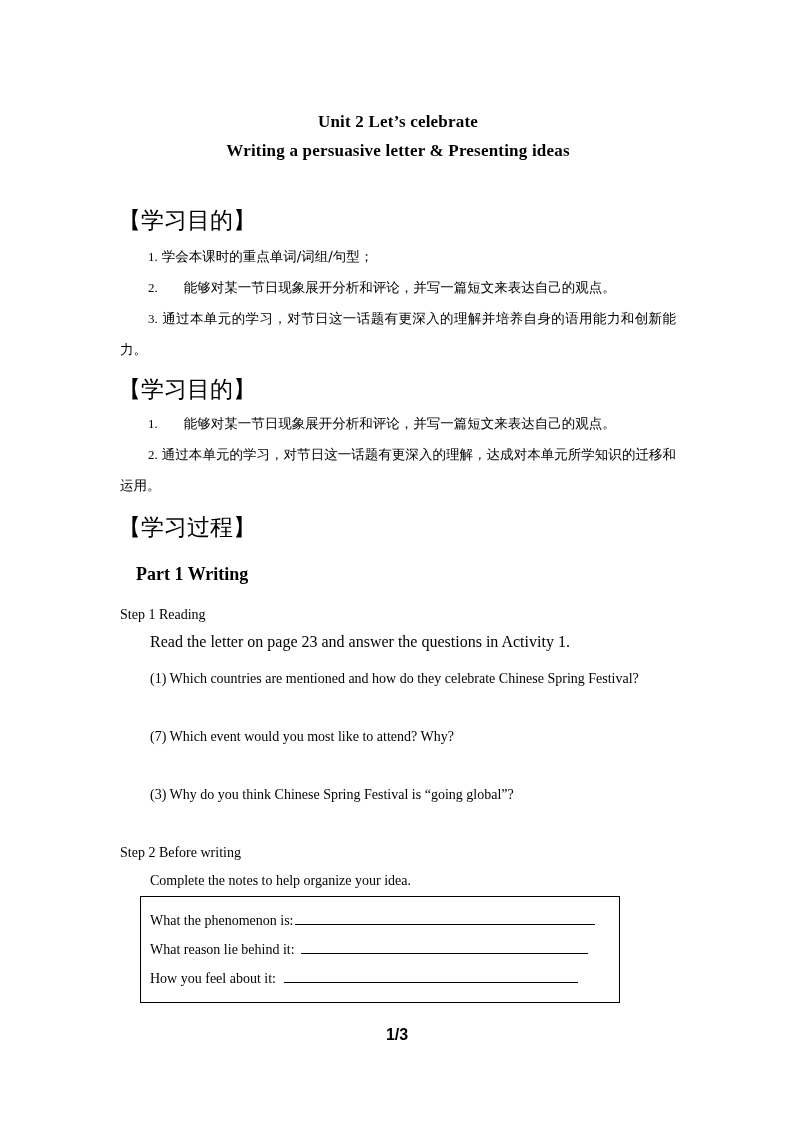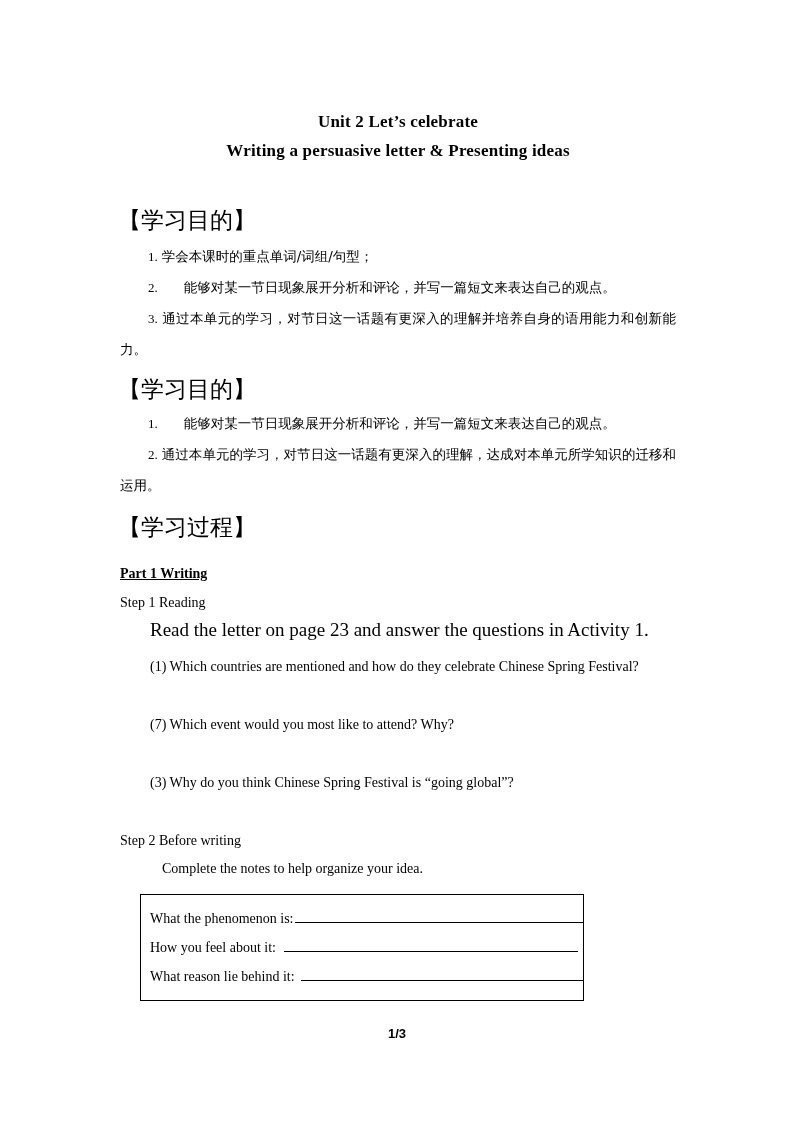--- a/index.html
+++ b/index.html
@@ -66,35 +66,34 @@
   .ind-2 { text-indent: 28px; }
   .gap-wide { display: inline-block; width: 26px; }
   .gap-narrow { display: inline-block; width: 4px; }
 
   .objectives-block { margin-top: 8px; }
   .keypoints-block  { margin-top: 6px; }
 
   
   .en-bold {
     font-weight: bold;
-    font-size: 14px;
+    font-size: 18px;
     line-height: 24px;
-    margin: 0;
-    text-decoration: underline;
+    margin: 16px;
   }
   .en-plain {
     font-size: 14px;
     line-height: 26px;
     margin: 0;
   }
   .part1 { margin-top: 22px; }
   .step1 { margin-top: 4px; }
 
   .read-line {
-    font-size: 19px;
+    font-size: 16px;
     line-height: 28px;
     margin: 0;
     text-indent: 30px;
   }
 
   .question {
     font-size: 14px;
     line-height: 30px;
     margin: 0;
     text-indent: 30px;
@@ -106,32 +105,32 @@
 
   .step2 {
     font-size: 14px;
     line-height: 26px;
     margin: 0;
     margin-top: 30px;
   }
   .complete-line {
     font-size: 14px;
     line-height: 26px;
-    margin: 12px;
+    margin: 0;
     text-indent: 30px;
     margin-top: 2px;
   }
 
   
   .notes-box {
     box-sizing: border-box;
     border: 1px solid #000000;
     margin-top: 2px;
     margin-left: 20px;
-    width: 444px;
+    width: 480px;
     padding: 9px 0 9px 9px;
   }
   .note-row {
     font-size: 14px;
     line-height: 29px;
     white-space: nowrap;
     display: flex;
     align-items: baseline;
   }
   .note-label { flex: 0 0 auto; }
@@ -145,21 +144,21 @@
   .rule-b { width: 287px; margin-left: 6px; }
   .rule-c { width: 294px; margin-left: 8px; }
 
   
   .footer {
     position: absolute;
     left: 0;
     top: 1026px;
     width: 794px;
     text-align: center;
-    font-size: 13px;
+    font-size: 16px;
     font-weight: bold;
     font-family: "Liberation Sans", "DejaVu Sans", sans-serif;
   }
 </style>
 </head>
 <body>
 
 <div class="page">
 
   <div class="doc-title title-line-1">Unit 2 Let’s celebrate</div>
@@ -196,24 +195,24 @@
 
   <p class="en-plain step2">Step 2 Before  writing</p>
   <p class="complete-line">Complete  the  notes  to help  organize  your  idea.</p>
 
   <div class="notes-box">
     <div class="note-row">
       <span class="note-label">What the phenomenon  is:</span>
       <span class="note-rule rule-a"></span>
     </div>
     <div class="note-row">
+      <span class="note-label">What reason lie  behind  it:</span>
+      <span class="note-rule rule-b"></span>
+    </div>
+    <div class="note-row">
       <span class="note-label">How you feel  about it:</span>
       <span class="note-rule rule-c"></span>
     </div>
-    <div class="note-row">
-      <span class="note-label">What reason lie  behind  it:</span>
-      <span class="note-rule rule-b"></span>
-    </div>
   </div>
 
 </div>
 
 <div class="footer">1/3</div>
 
 </body></html>

